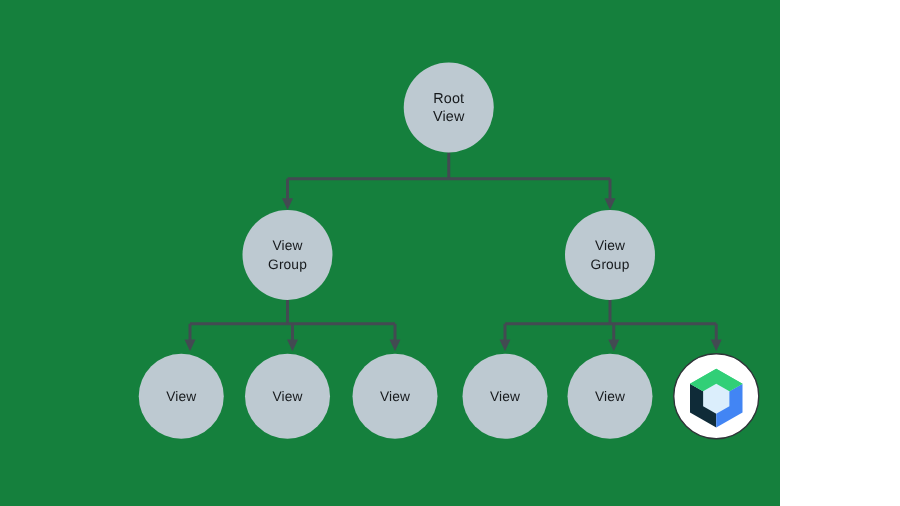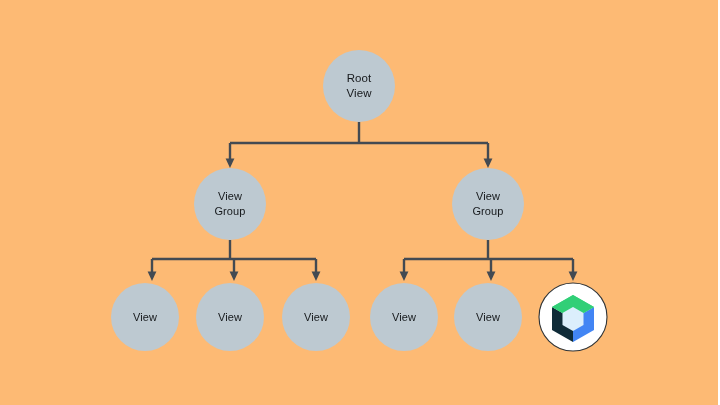--- a/index.html
+++ b/index.html
@@ -5,23 +5,23 @@
   html, body {
     margin: 0;
     padding: 0;
     background: #ffffff;
   }
   body {
     font-family: "Liberation Sans", sans-serif;
   }
   #canvas {
     position: relative;
-    width: 718px;
+    width: 624px;
     height: 405px;
-    background: #fdba74;
+    background: #15803d;
     overflow: hidden;
   }
   #diagram-svg {
     position: absolute;
     left: 0;
     top: 0;
     width: 720px;
     height: 405px;
     display: block;
   }

